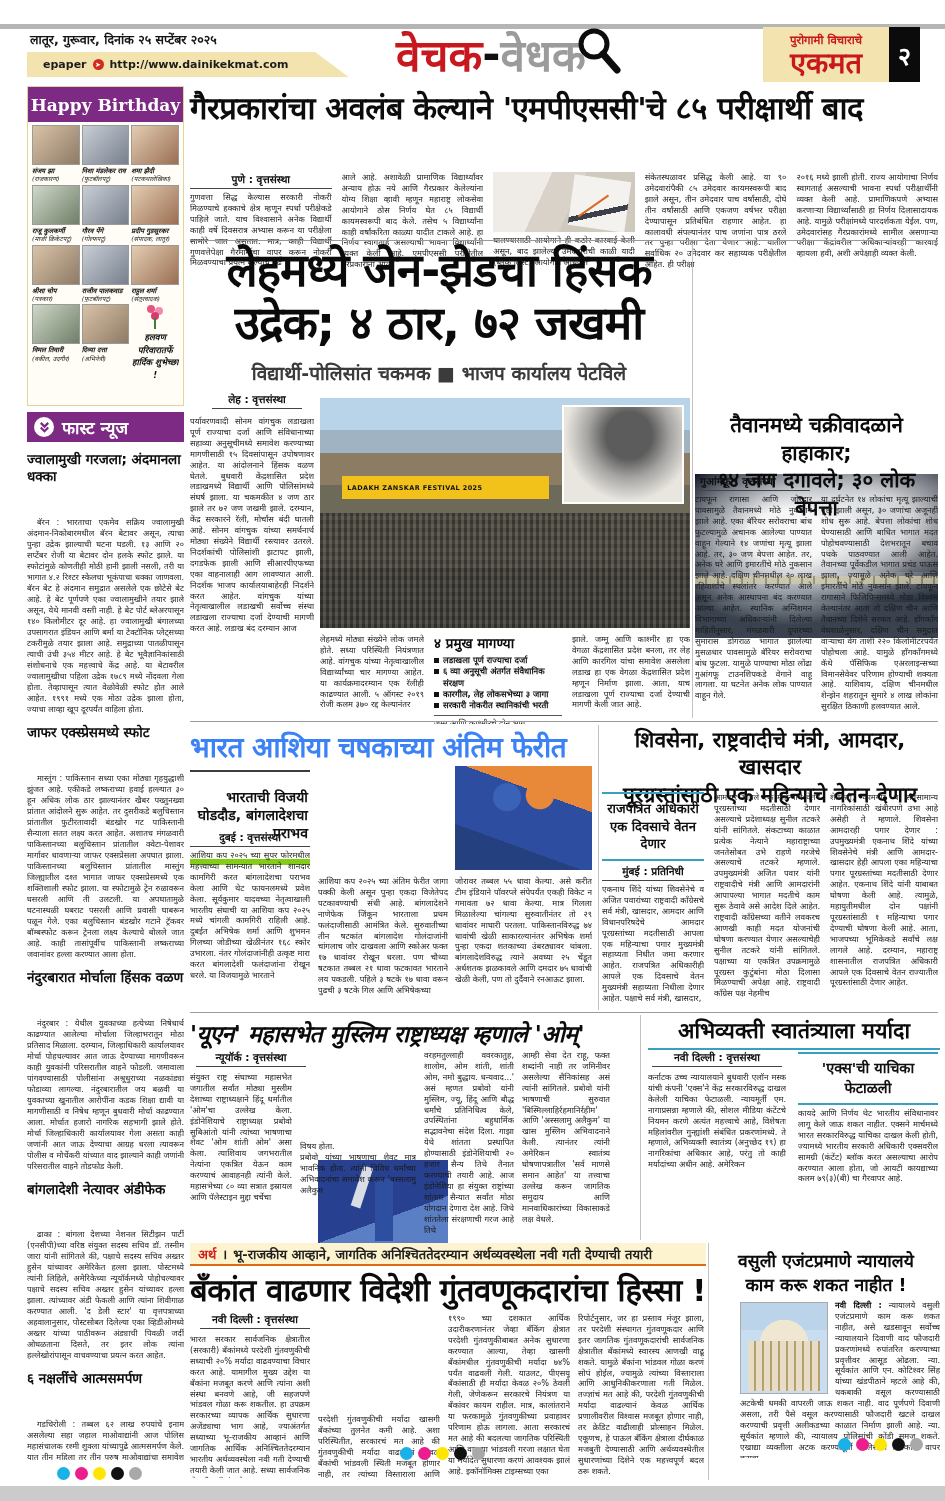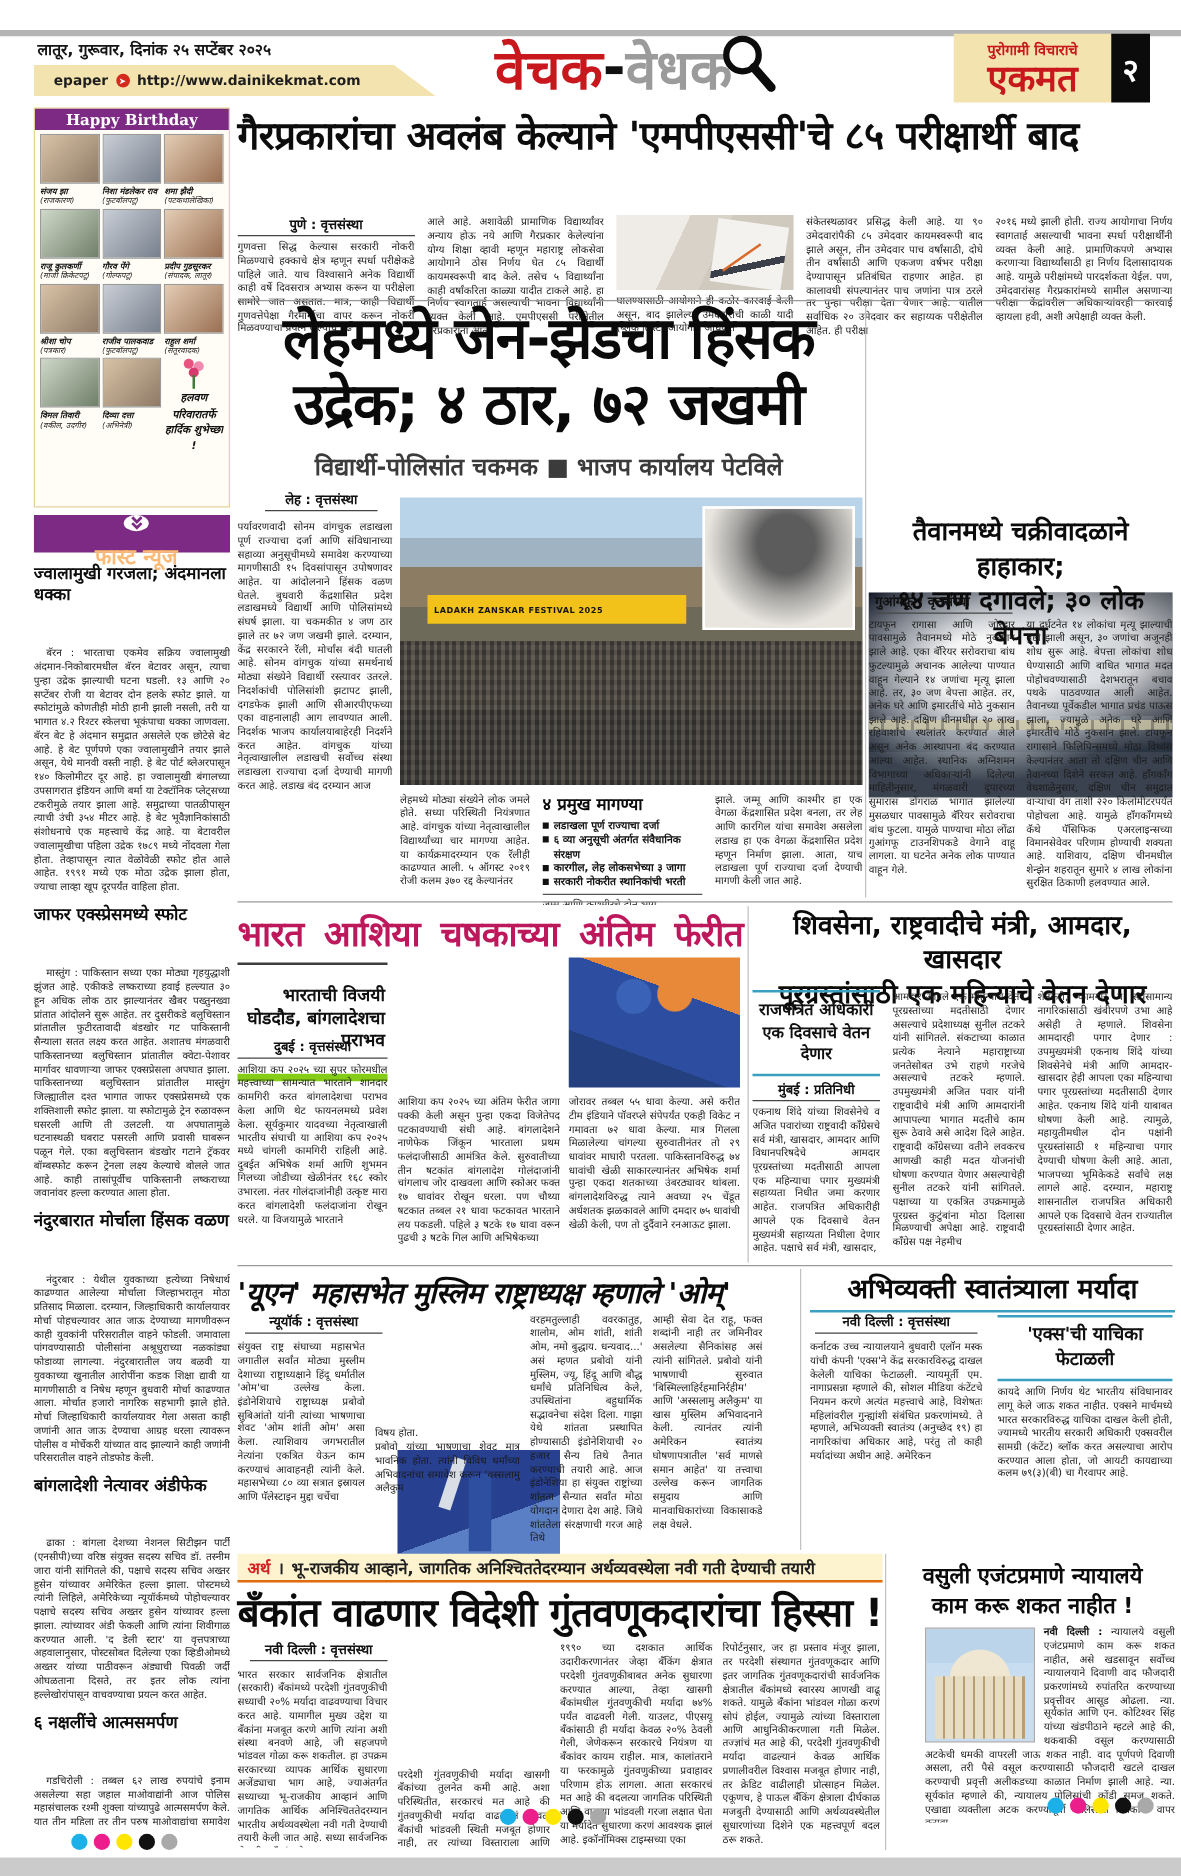--- a/index.html
+++ b/index.html
@@ -28,44 +28,44 @@
   .mag { margin-left:-14px; margin-top:-8px; }
   .tagline-box { left:763px; top:27px; width:126px; height:55px; background:#f3e3ae; display:flex;
     flex-direction:column; align-items:center; justify-content:center; gap:2px; }
   .tagline { color:#c8171d; font-size:11.5px; font-weight:bold; }
   .paper-name { color:#c8171d; font-size:29px; font-weight:bold; line-height:1; }
   .page-badge { left:889px; top:27px; width:31px; height:55px; background:#0b0b0b; color:#fff;
     display:flex; align-items:center; justify-content:center; font-size:25px; font-weight:bold; }
 
   
   .birthday-panel { left:27px; top:86px; width:157px; height:320px; border:1px solid #e3d49c; background:#fffdf5; }
-  .birthday-header { height:17px; background:#7d2a84; color:#fff; font-family:"DejaVu Serif", serif;
-    font-size:12px; font-weight:bold; display:flex; align-items:center; justify-content:center; }
+  .birthday-header { height:35px; background:#7d2a84; color:#fff; font-family:"DejaVu Serif", serif;
+    font-size:17px; font-weight:bold; display:flex; align-items:center; justify-content:center; }
   .b-grid { display:grid; grid-template-columns:repeat(3,1fr); gap:2px; padding:3px 4px;font-style:italic; }
   .b-cell { overflow:hidden; }
   .b-photo { height:40px; border:1px solid #9a9a9a; }
   .ph-a { background:linear-gradient(135deg,#d9c3a7,#8e7a66); }
   .ph-b { background:linear-gradient(135deg,#c9ced6,#77808d); }
   .ph-c { background:linear-gradient(135deg,#e3cdb4,#9a6f52); }
   .ph-d { background:linear-gradient(135deg,#cfd8c9,#6f7f68); }
   .b-name { font-size:6.6px; font-weight:bold; line-height:1.25; margin-top:2px; color:#101010; }
   .b-role { font-size:6.3px; color:#262626; line-height:1.2; }
   .b-greet { display:flex; flex-direction:column; align-items:center; justify-content:flex-start; text-align:center; }
   .rose { position:relative; width:22px; height:24px; margin:1px 0 2px; }
   .rose i { position:absolute; border-radius:50%; }
   .rose .r1 { left:3px; top:0; width:8px; height:8px; background:#e75480; }
   .rose .r2 { left:11px; top:2px; width:8px; height:8px; background:#f08bb0; }
   .rose .r3 { left:7px; top:7px; width:8px; height:8px; background:#d63a6e; }
   .rose .st { left:10px; top:13px; width:2px; height:11px; background:#3f7d3a; border-radius:0; }
   .greet-txt { font-size:8.6px; font-weight:bold; line-height:1.45; color:#101010; }
 
   
   .fast-panel { left:27px; top:412px; width:157px; height:1048px; overflow:hidden; }
-  .fast-header { height:30px; background:#7d2a84; color:#fdba74; display:flex; align-items:center; gap:8px;
-    padding-left:7px; font-size:17px; font-weight:bold;flex-direction:column; }
+  .fast-header { height:30px; background:#7d2a84; color:#ffffff; display:flex; align-items:center; gap:8px;
+    padding-left:7px; font-size:17px; font-weight:bold; }
   .fast-icon { width:20px; height:20px; border-radius:50%; background:#fff; display:flex; align-items:center; justify-content:center; }
   .fn-story { margin-top:9px; }
   .fn-head { font-size:13.5px; font-weight:bold; line-height:1.25; color:#0e0e0e; margin-bottom:3px; }
   .fn-body { font-size:8.1px; line-height:1.36; text-align:justify; color:#1d1d1d; text-indent:10px;margin-top:32px; }
 
   .dots { display:flex; gap:5px; }
   .dots i { width:13px; height:13px; border-radius:50%; display:block; }
 
   
   .mpsc-headline { left:190px; top:86px; width:748px; font-size:31px; font-weight:bold; color:#0c0c0c; letter-spacing:-0.5px; }
@@ -108,21 +108,21 @@
       radial-gradient(ellipse at 75% 28%, rgba(255,255,255,.8) 0 14%, transparent 50%),
       linear-gradient(#0c1220 0 60%, #2a3340 60% 78%, #39424e 78% 100%); position:relative; overflow:hidden; }
   .tw-photo:before { content:""; position:absolute; left:0; top:62%; width:100%; height:5%;
       background:repeating-linear-gradient(90deg,#cfc9a8 0 10px, #8f8a74 10px 12px); opacity:.8; }
   .tw-h { left:695px; top:412px; width:243px; text-align:center; font-size:20.5px; font-weight:bold; line-height:1.35; color:#0b0b0b; }
   .tw-byline { left:700px; top:474px; width:110px; text-align:left; }
   .tw-cols { left:695px; top:494px; width:243px; height:224px; display:grid; grid-template-columns:1fr 1fr; gap:9px; }
   .tw-cols > div { overflow:hidden; }
 
   
-  .cr-headline { left:190px; top:727px; width:410px; font-size:28px; font-weight:bold; color:#be185d; letter-spacing:-0.5px;font-family:Liberation Mono, monospace; }
+  .cr-headline { left:190px; top:727px; width:410px; font-size:28px; font-weight:bold; color:#3b82f6; letter-spacing:-0.5px; }
   .cr-box { left:190px; top:770px; width:120px; border-top:2px solid #3d3d3d; border-bottom:6px solid #84cc16;
       padding:16px 2px; text-align:right; font-size:14px; font-weight:bold; line-height:1.3; color:#101010; }
   .cr-byline { left:190px; top:830px; width:120px; text-align:center; }
   .cr-col1 { left:190px; top:850px; width:120px; height:160px; }
   .cr-ph1 { left:318px; top:766px; width:130px; height:104px; background:
       radial-gradient(circle at 50% 42%, #e8c9a8 0 8%, transparent 9%),
       linear-gradient(160deg,#27408f 0 55%, #5b7fc4 55% 100%); position:relative; }
   .cr-ph1:before { content:""; position:absolute; left:44%; top:18%; width:14%; height:60%; background:#2e4ea0; }
   .cr-ph1:after { content:""; position:absolute; left:30%; top:6%; width:8%; height:40%; background:#d9dde6; transform:rotate(18deg); }
   .cr-ph2 { left:455px; top:766px; width:137px; height:104px; background:

